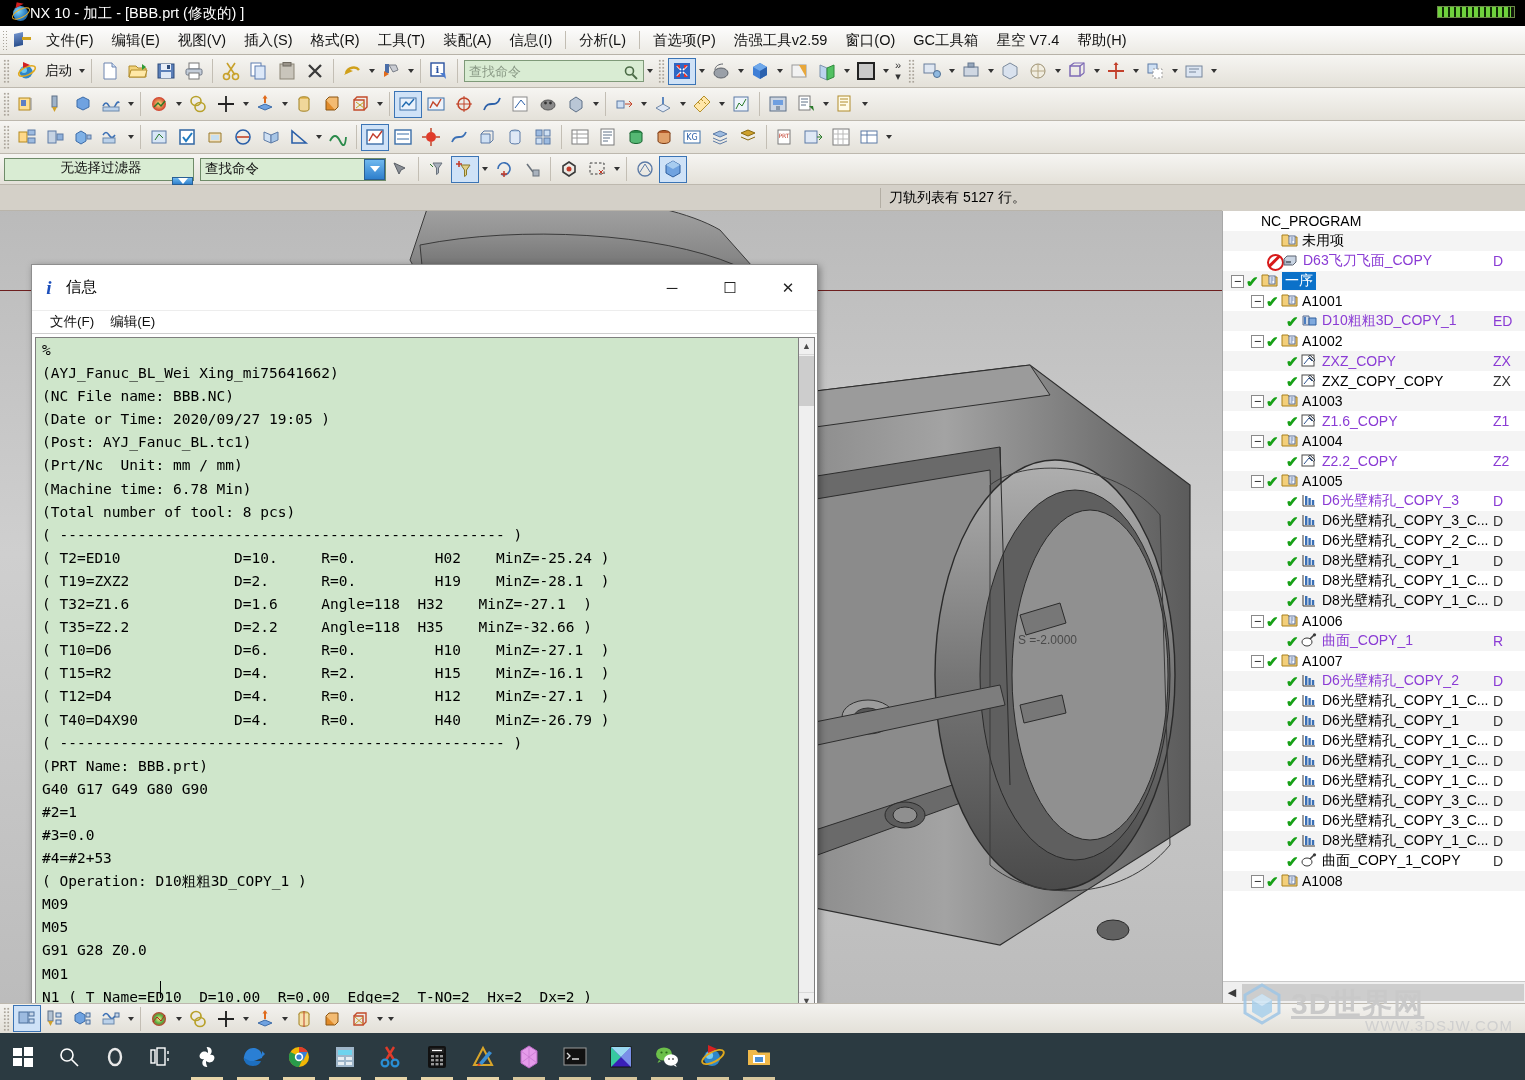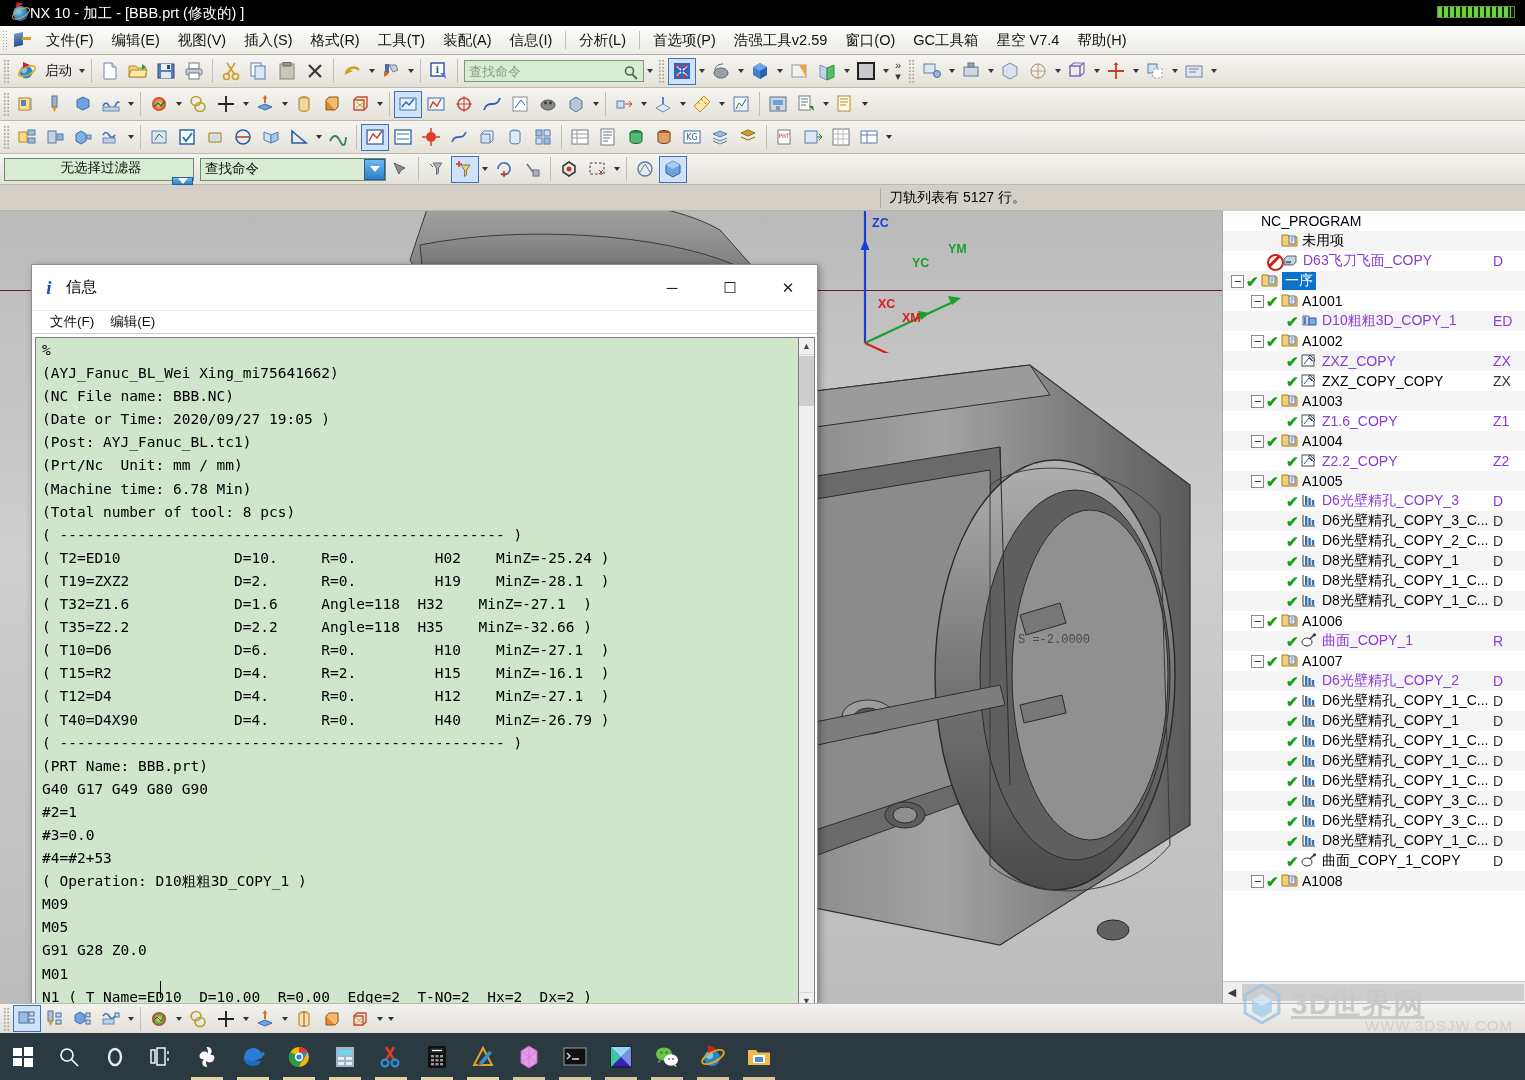--- a/index.html
+++ b/index.html
@@ -1022,44 +1022,22 @@
 
         <path d="M700 560 L1000 500 L1005 520 L700 585 Z" fill="#7d7d7d" stroke="#2e2e2e"></path>
 
         <path d="M760 300 L760 640" stroke="#2c2c2c"></path>
         <path d="M1000 262 L1010 600" stroke="#2c2c2c"></path>
       </svg>
     </div>
 
     <div class="horizline"></div>
 
-    <div class="triad">
-      <svg width="180" height="160" viewBox="0 0 180 160">
-
-        <line x1="35" y1="150" x2="35" y2="10" stroke="#1a3fd6" stroke-width="2.2"></line>
-        <path d="M35 4 l5 12 h-10 z" fill="#1a3fd6"></path>
-        <path d="M35 46 l4.5 11 h-9 z" fill="#1a3fd6"></path>
-
-        <line x1="35" y1="150" x2="125" y2="108" stroke="#18a02c" stroke-width="2.2"></line>
-        <path d="M131 105 l-13 -2 l4 9 z" fill="#18a02c"></path>
-        <path d="M100 120 l-12 -2 l3 9 z" fill="#18a02c"></path>
-
-        <line x1="35" y1="150" x2="100" y2="180" stroke="#d6201a" stroke-width="2.2"></line>
-        <path d="M104 182 l-12 -5 l-1 9 z" fill="#d6201a"></path>
-        <path d="M78 170 l-12 -5 l-1 9 z" fill="#d6201a"></path>
-      </svg>
-      <span style="left:44px; top:-5px; color:#1a3fd6;">ZM</span>
-      <span style="left:42px; top:23px; color:#1a3fd6;">ZC</span>
-      <span style="left:118px; top:49px; color:#18a02c;">YM</span>
-      <span style="left:82px; top:63px; color:#18a02c;">YC</span>
-      <span style="left:48px; top:104px; color:#d6201a;">XC</span>
-      <span style="left:72px; top:118px; color:#d6201a;">XM</span>
-    </div>
-
-    <div style="position:absolute; left:1018px; top:448px; font-size:12px; color:#4a4a4a; font-family:Liberation Mono, monospace;">S =-2.0000</div>
+
+    <div style="position:absolute; left:1018px; top:448px; font-size:12px; color:#4a4a4a; font-family:Liberation Sans, sans-serif;">S =-2.0000</div>
   </div>
 
   <div class="statusstrip">
     <span style="width:880px; height:100%; display:block;"></span>
     <span class="sdiv"></span>
     <div class="statuscell">
       <span>刀轨列表有 5127 行。</span>
     </div>
   </div>
 

